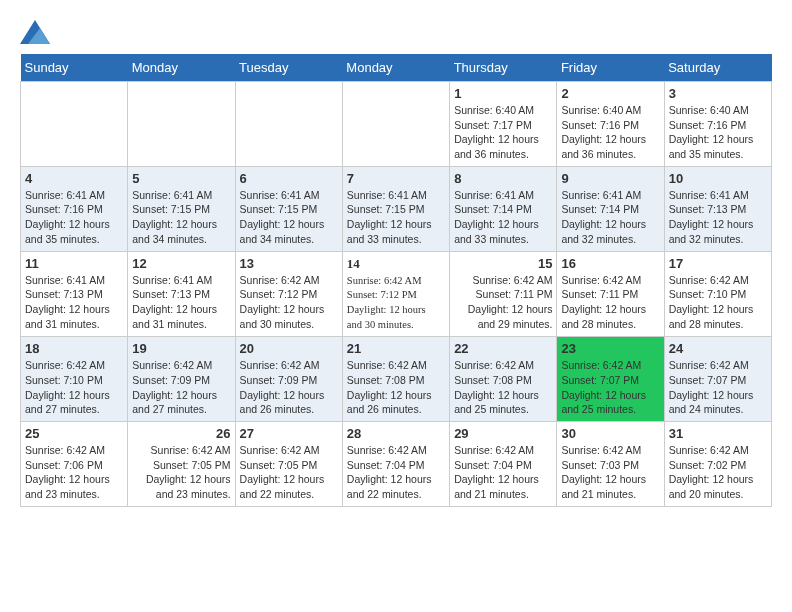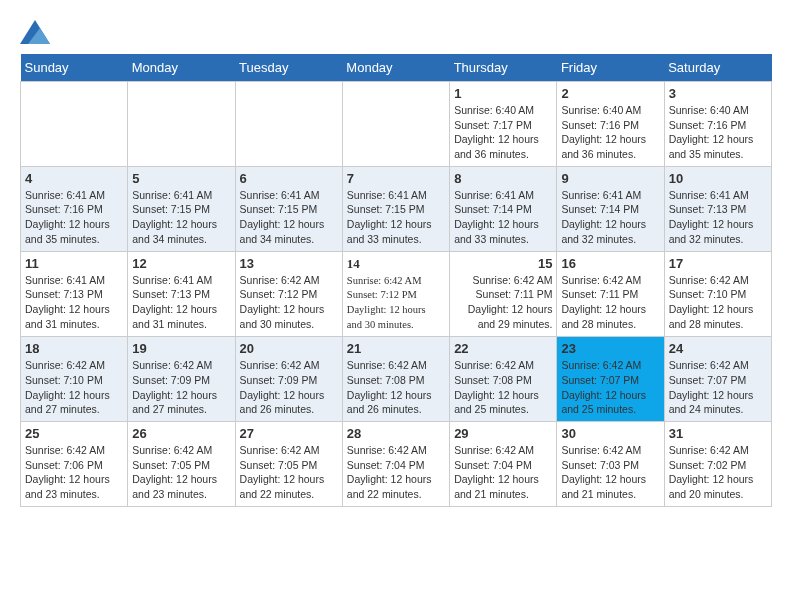--- a/index.html
+++ b/index.html
@@ -280,21 +280,21 @@
 Daylight: 12 hours
 and 26 minutes.</div>
         </td>
         <td style="background-color: rgb(232, 239, 247); margin-left: 45px;">
           <span class="day-number">22</span>
           <div class="day-info" style="white-space: pre-line;">Sunrise: 6:42 AM
 Sunset: 7:08 PM
 Daylight: 12 hours
 and 25 minutes.</div>
         </td>
-        <td style="background-color: #0ea5e9; margin-left: 33px;">
+        <td style="background-color: #22c55e; margin-left: 33px;">
           <span class="day-number">23</span>
           <div class="day-info" style="white-space: pre-line;">Sunrise: 6:42 AM
 Sunset: 7:07 PM
 Daylight: 12 hours
 and 25 minutes.</div>
         </td>
         <td style="background-color: rgb(232, 239, 247);">
           <span class="day-number">24</span>
           <div class="day-info" style="white-space: pre-line;">Sunrise: 6:42 AM
 Sunset: 7:07 PM
@@ -303,21 +303,21 @@
         </td>
       </tr>
       <tr>
         <td style="background-color: rgb(255, 255, 255);">
           <span class="day-number">25</span>
           <div class="day-info" style="white-space: pre-line;">Sunrise: 6:42 AM
 Sunset: 7:06 PM
 Daylight: 12 hours
 and 23 minutes.</div>
         </td>
-        <td style="background-color: rgb(255, 255, 255);">
+        <td style="background-color: rgb(255, 255, 255); text-align: right;">
           <span class="day-number">26</span>
           <div class="day-info" style="white-space: pre-line;">Sunrise: 6:42 AM
 Sunset: 7:05 PM
 Daylight: 12 hours
 and 23 minutes.</div>
         </td>
         <td style="background-color: rgb(255, 255, 255);">
           <span class="day-number">27</span>
           <div class="day-info" style="white-space: pre-line;">Sunrise: 6:42 AM
 Sunset: 7:05 PM

